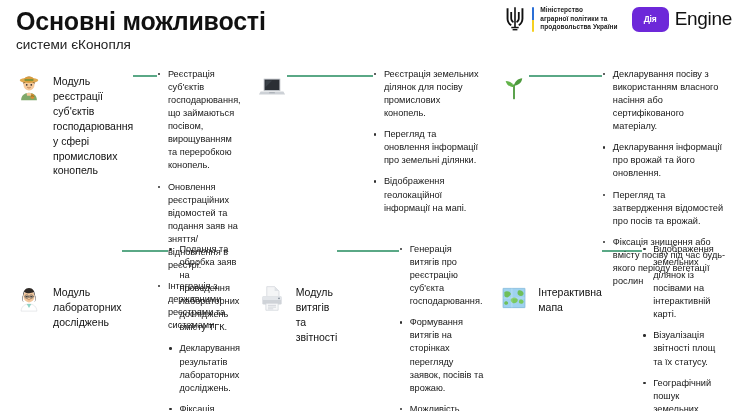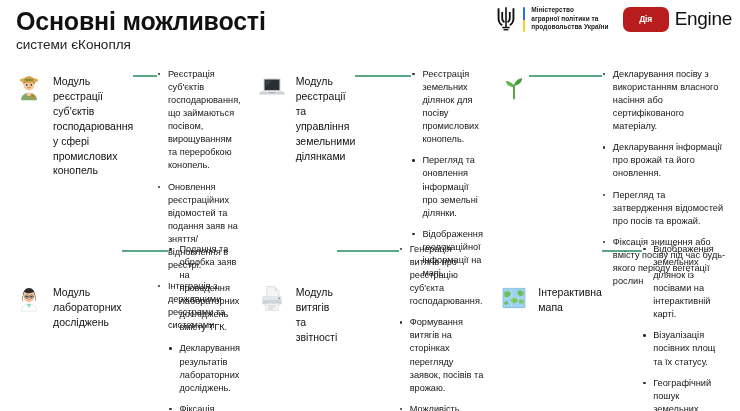--- a/index.html
+++ b/index.html
@@ -84,24 +84,24 @@
     white-space: nowrap;
   }
 
   .engine-logo {
     display: flex;
     align-items: center;
     gap: 6px;
   }
 
   .diia-badge {
-    width: 46px;
+    width: 37px;
     height: 25px;
     border-radius: 7px;
-    background: #b91c1c;
+    background: #6d28d9;
     color: #ffffff;
     font-size: 8.5px;
     font-weight: 700;
     display: flex;
     align-items: center;
     justify-content: center;
     letter-spacing: -0.2px;
   }
 
   .engine-word {
@@ -269,21 +269,20 @@
     <div class="card-head">
       <span class="card-icon">
         <svg width="28" height="28" viewBox="0 0 32 32" aria-hidden="true">
           <path d="M6.5 6.5h19v14h-19z" fill="#b8bcc2"></path>
           <path d="M7.6 7.6h16.8v11.8H7.6z" fill="#2b2f35"></path>
           <path d="M8.6 8.6l7.6 0 -7.6 7.6z" fill="#3b4148"></path>
           <path d="M3 21h26l2 3.6H1z" fill="#cdd1d6"></path>
           <path d="M13 21.8h6l.5 1.2h-7z" fill="#aeb3b9"></path>
         </svg>
       </span>
-      <div class="card-title">Модуль реєстрації та управління земельними ділянками</div>
     </div>
     <div class="card-rule"></div>
     <ul class="bullets">
       <li>Реєстрація земельних ділянок для посіву промислових конопель.</li>
       <li>Перегляд та оновлення інформації про земельні ділянки.</li>
       <li>Відображення геолокаційної інформації на мапі.</li>
     </ul>
   </div>
 
   <div class="card row-1">
@@ -368,18 +367,18 @@
           <path d="M22.5 18c1.8-.6 3.8.2 4.4 1.8.5 1.4-.6 2.6-2.2 2.8-1.8.2-3.2-.8-3.2-2.2 0-1 .4-1.9 1-2.4z" fill="#79c95f"></path>
           <path d="M6 20c1.4-.5 2.8.2 3.2 1.4.3 1-.5 2-1.8 2.2-1.4.2-2.6-.6-2.6-1.7 0-.8.5-1.6 1.2-1.9z" fill="#6fbf5a"></path>
           <path d="M13.6 5v22M3.5 16h25" stroke="#ffffff" stroke-width="0.6" opacity="0.45"></path>
         </svg>
       </span>
       <div class="card-title">Інтерактивна мапа</div>
     </div>
     <div class="card-rule"></div>
     <ul class="bullets">
       <li>Відображення земельних ділянок із посівами на інтерактивній карті.</li>
-      <li>Візуалізація посівних площ та їх статусу.</li>
+      <li>Візуалізація звітності площ та їх статусу.</li>
       <li>Географічний пошук земельних ділянок за суб'єктами господарювання.</li>
     </ul>
   </div>
 
 </div>
 
 </body></html>

